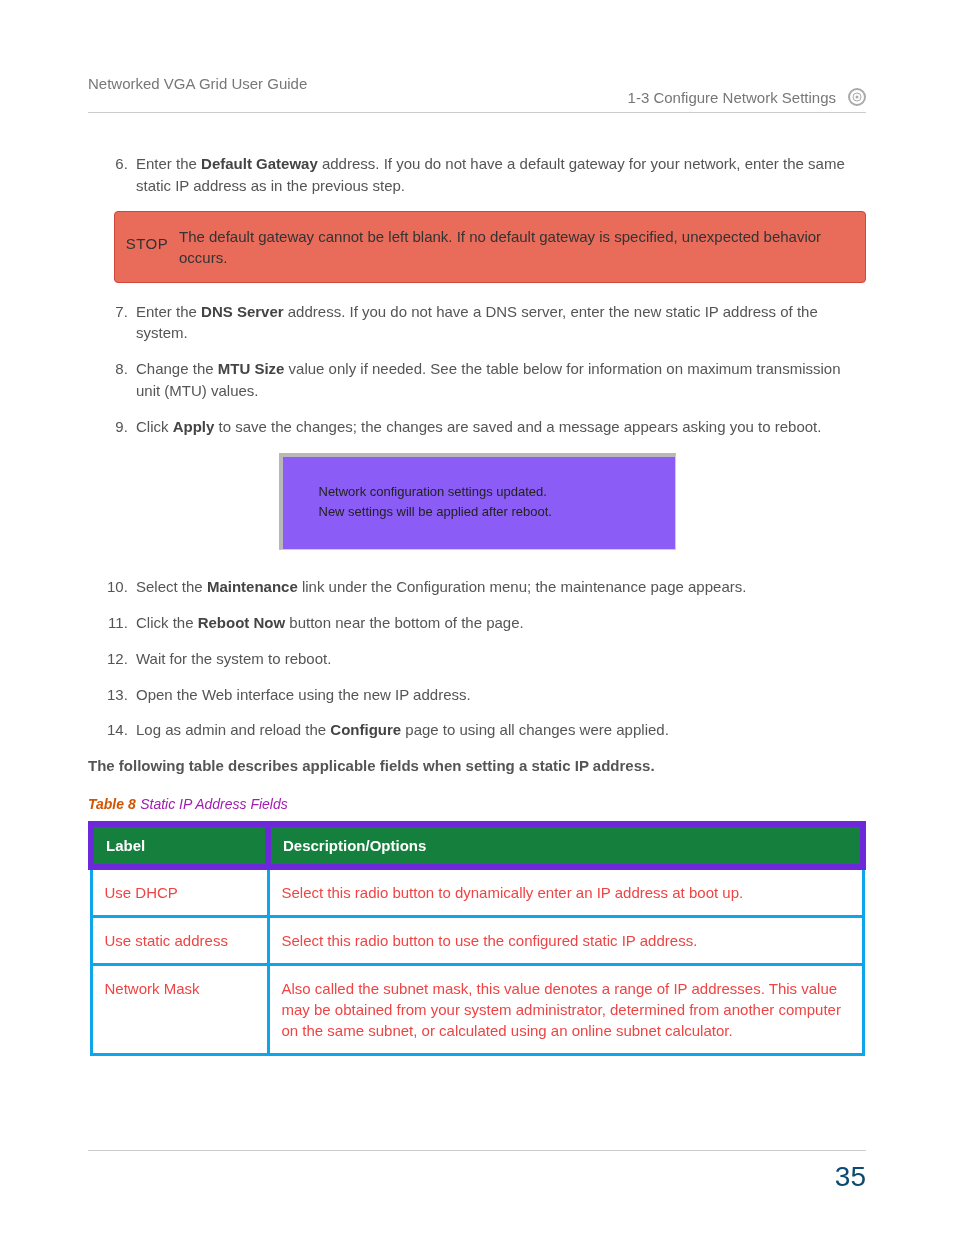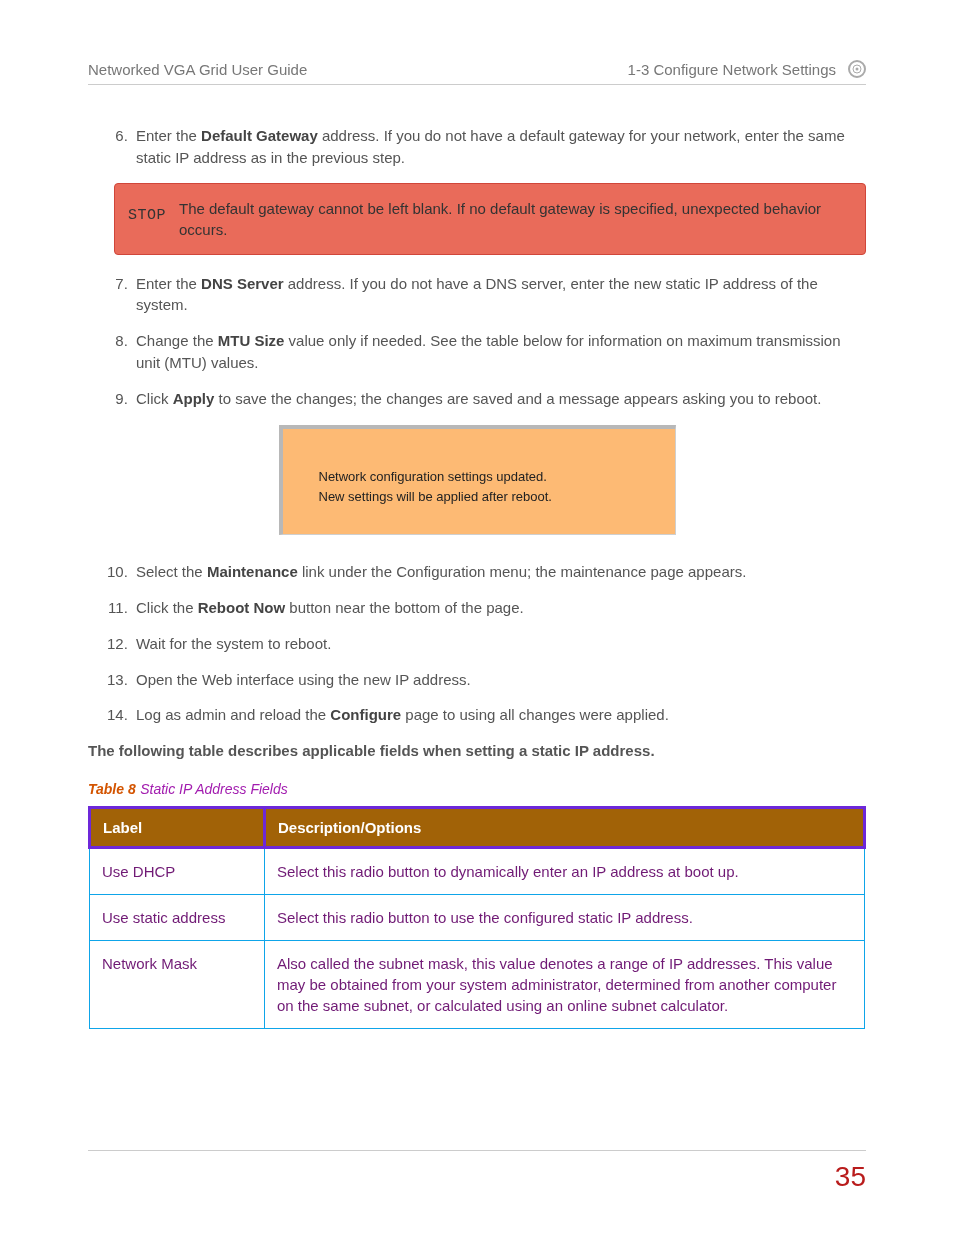--- a/index.html
+++ b/index.html
@@ -18,21 +18,21 @@
   .header-row {
     display: flex;
     justify-content: space-between;
     align-items: center;
     color: #777;
     font-size: 15px;
     padding-bottom: 6px;
     border-bottom: 1px solid #ccc;
     margin-bottom: 40px;
   }
-  .header-right { display:flex; align-items:center; gap:12px; }
+  .header-right { display:flex; align-items:center; gap:12px;margin-top:28px; }
   .header-icon {
     width:18px; height:18px; border-radius:50%;
     border:2px solid #aaa; box-sizing:border-box;
     display:flex; align-items:center; justify-content:center;
     font-size:10px; color:#aaa;
   }
   ol.steps {
     list-style: decimal;
     padding-left: 44px;
     margin: 0;
@@ -54,72 +54,72 @@
     margin: 6px 0 18px 26px;
     padding: 14px 16px 14px 14px;
     display:flex;
     align-items:flex-start;
     gap:14px;
     font-size:15px;
     color:#333;
     line-height:1.4;
   }
   .stop-wrap { position:relative; width:36px; height:36px; display:flex; align-items:center; justify-content:center;}
-  .stop-text { position:relative; z-index:1; font-family:Liberation Mono, monospace; letter-spacing:0.5px;}
+  .stop-text { position:relative; z-index:1; font-family:Liberation Sans, sans-serif; letter-spacing:0.5px;}
   .msg-box-wrap { display:flex; justify-content:center; margin: 16px 0 26px 0;}
   .msg-box {
     border-top: 4px solid #b8b8b8;
     border-left: 4px solid #b8b8b8;
     border-right: 1px solid #cfcfcf;
     border-bottom: 1px solid #cfcfcf;
-    padding: 38px 36px 28px 36px;
+    padding: 25px 36px 28px 36px;
     font-family: Verdana, Arial, sans-serif;
     font-size: 13px;
     color:#222;
     line-height:1.5;
-    background:#fdba74;
+    background:#8b5cf6;
     min-width: 320px;
   }
   .para {
     font-size:15px; color:#555; line-height:1.45;
     margin: 10px 0 18px 0;
     font-weight: bold;
   }
   .tbl-caption { margin-bottom:8px; }
   .tbl-caption .tbl-num { color:#d35400; font-weight:700; font-style:italic; font-size:14px;}
   .tbl-caption .tbl-title { color:#a21caf; font-style:italic; font-size:14px; }
   table.fields {
     width:100%;
     border-collapse: collapse;
     font-size:15px;
   }
   table.fields th {
-    background:#a16207;
+    background:#15803d;
     color:#fff;
     text-align:left;
     font-weight:700;
     padding:10px 12px;
-    border:3px solid #6d28d9;
+    border:6px solid #6d28d9;
   }
   table.fields td {
-    border:1px solid #0ea5e9;
+    border:3px solid #0ea5e9;
     padding:12px;
     vertical-align:top;
-    color:#701a75;
+    color:#ef4444;
     line-height:1.4;
   }
   table.fields td.lbl { width:150px; }
   .footer {
     position:absolute;
     bottom:42px; left:88px; right:88px;
     border-top:1px solid #ccc;
     text-align:right;
     padding-top:10px;
   }
-  .page-num { color:#b91c1c; font-size:28px; }
+  .page-num { color:#0c4a6e; font-size:28px; }
 </style>
 </head>
 <body>
 
 <div class="page">
 
   <div class="header-row">
     <span>Networked VGA Grid User Guide</span>
     <span class="header-right">
       <span>1-3 Configure Network Settings</span>

